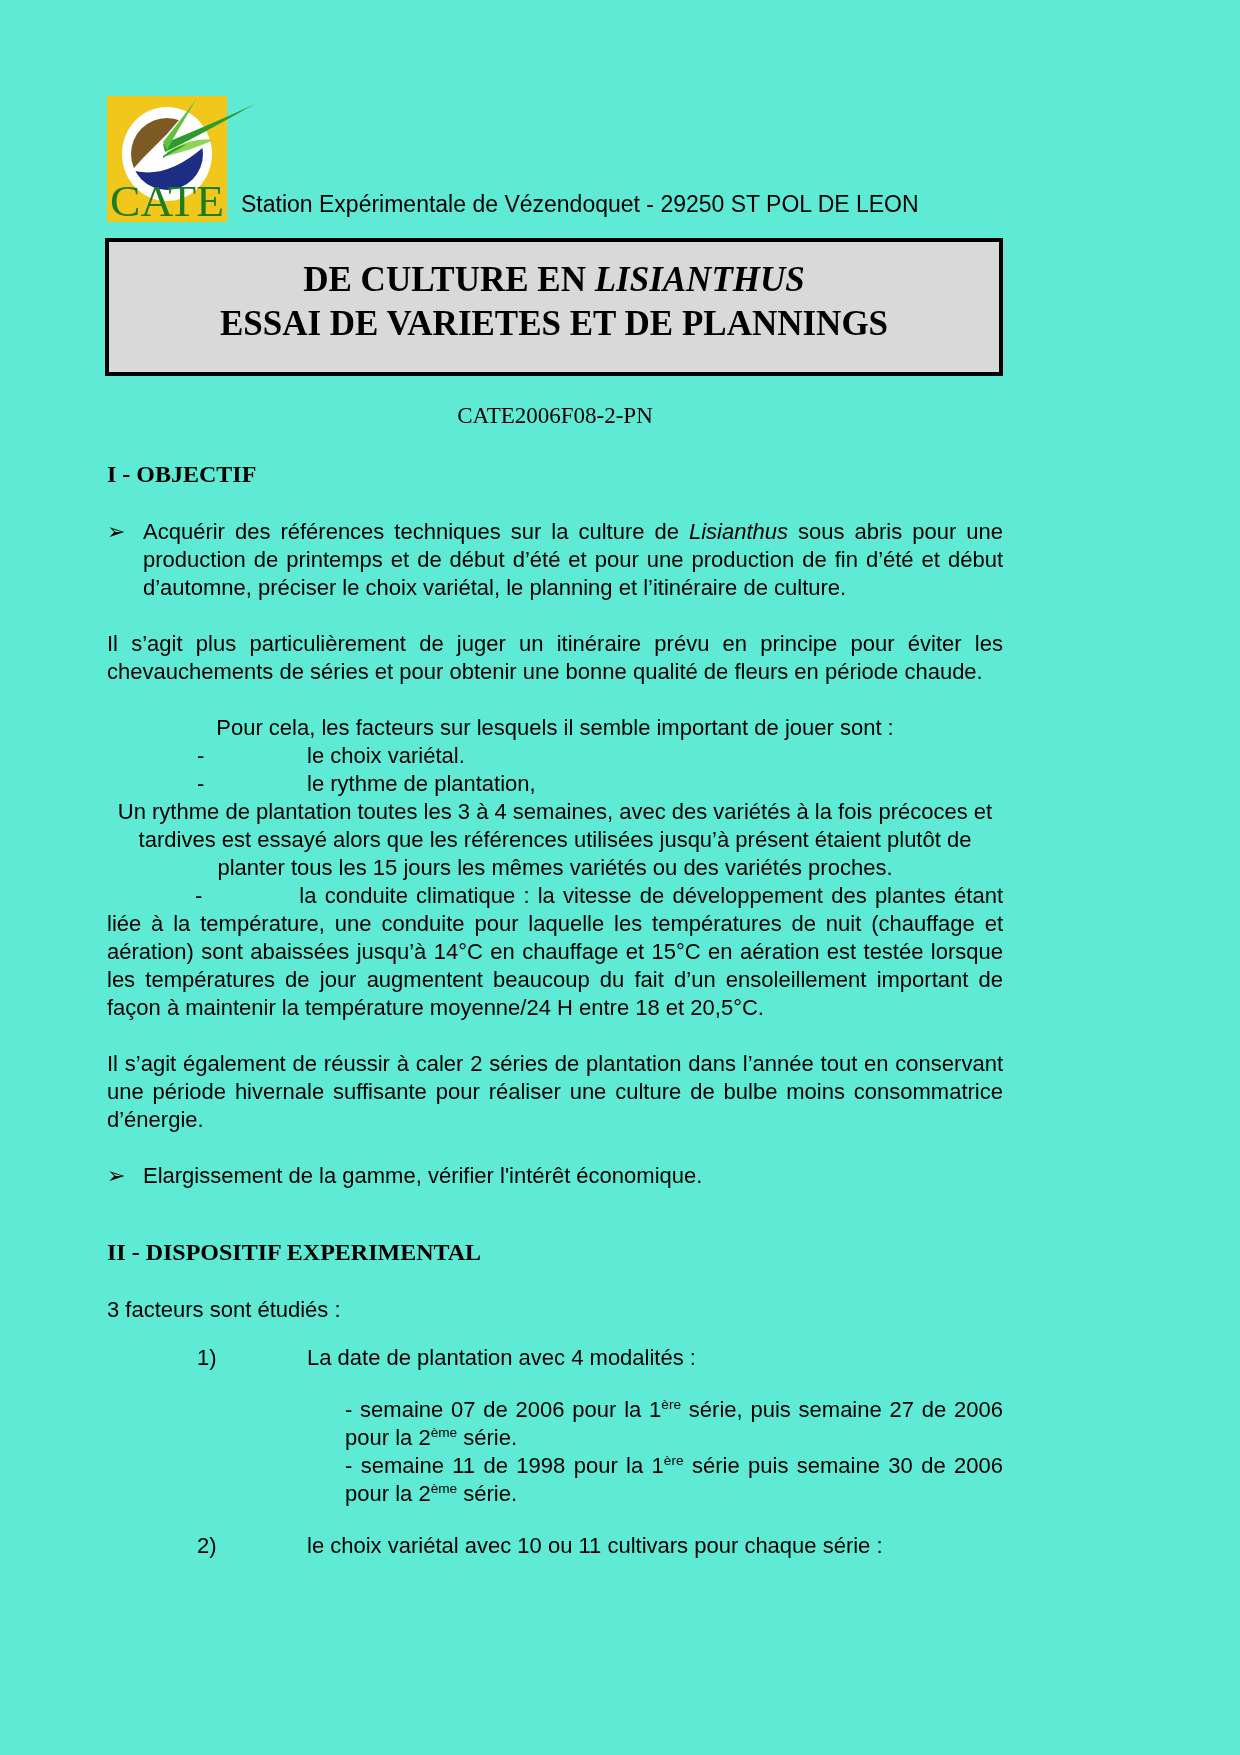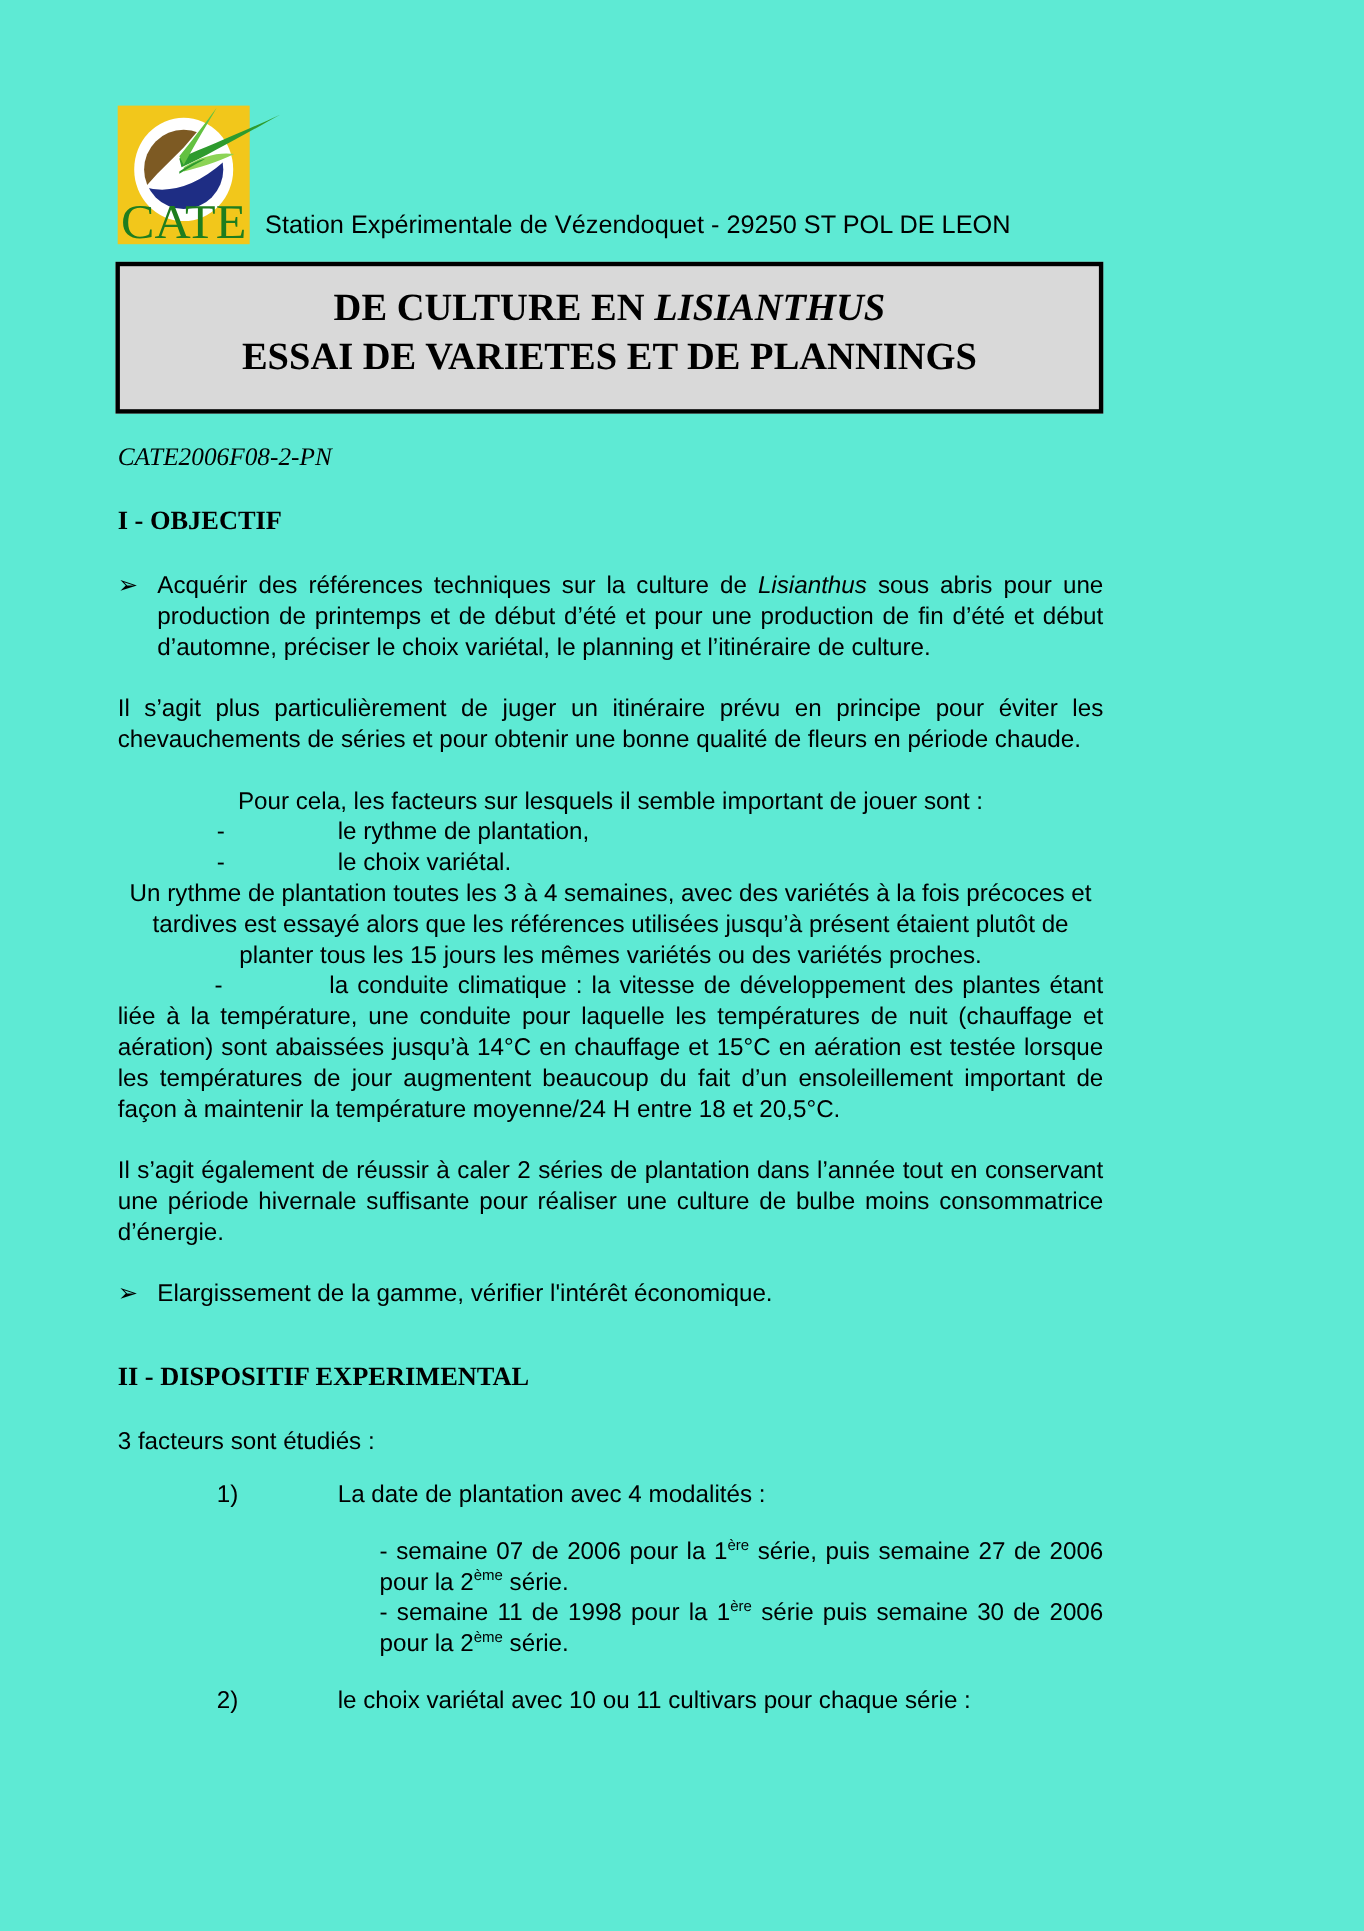--- a/index.html
+++ b/index.html
@@ -31,22 +31,22 @@
     padding:16px 10px 26px 10px;
     margin:0 0 26px -2px;
   }
   .title-box .tl{
     font-family:"Liberation Serif", serif;
     font-weight:bold;
     font-size:35px;
     line-height:44px;
   }
   .ref{
+    text-align:center;
     font-family:"Liberation Serif", serif;
-    font-style:italic;
     font-size:23px;
     margin:0 0 30px 0;
   }
   .sec-heading{
     font-family:"Liberation Serif", serif;
     font-weight:bold;
     font-size:24px;
     margin:0 0 30px 0;
   }
   .sec-heading.second{margin-top:48px;}
@@ -109,24 +109,24 @@
   <div class="sec-heading">I - OBJECTIF</div>
 
   <p class="just arrow-para">
     <span class="arrow-marker">➢</span><span class="keep">Acquérir des références techniques sur la culture de </span><i>Lisianthus</i><span class="keep"> sous abris pour une production de printemps et de début d’été et pour une production de fin d’été et début d’automne, préciser le choix variétal, le planning et l’itinéraire de culture.</span>
   </p>
 
   <p class="just">Il s’agit plus particulièrement de juger un itinéraire prévu en principe pour éviter les chevauchements de séries et pour obtenir une bonne qualité de fleurs en période chaude.</p>
 
   <p class="no-gap">Pour cela, les facteurs sur lesquels il semble important de jouer sont :</p>
   <div class="tab-line">
-    <span class="tab-slot">-</span><span>le rythme de plantation,</span>
+    <span class="tab-slot">-</span><span>le choix variétal.</span>
   </div>
   <div class="tab-line">
-    <span class="tab-slot">-</span><span>le choix variétal.</span>
+    <span class="tab-slot">-</span><span>le rythme de plantation,</span>
   </div>
 
   <p class="just no-gap">Un rythme de plantation toutes les 3 à 4 semaines, avec des variétés à la fois précoces et tardives est essayé alors que les références utilisées jusqu’à présent étaient plutôt de planter tous les 15 jours les mêmes variétés ou des variétés proches.</p>
 
   <p class="just">
     <span class="itab w1"></span><span>-</span><span class="itab w2"></span><span class="keep">la conduite climatique : la vitesse de développement des plantes étant liée à la température, une conduite pour laquelle les températures de nuit (chauffage et aération) sont abaissées jusqu’à 14°C en chauffage et 15°C en aération est testée lorsque les températures de jour augmentent beaucoup du fait d’un ensoleillement important de façon à maintenir la température moyenne/24 H entre 18 et 20,5°C.</span>
   </p>
 
   <p class="just">Il s’agit également de réussir à caler 2 séries de plantation dans l’année tout en conservant une période hivernale suffisante pour réaliser une culture de bulbe moins consommatrice d’énergie.</p>
 

